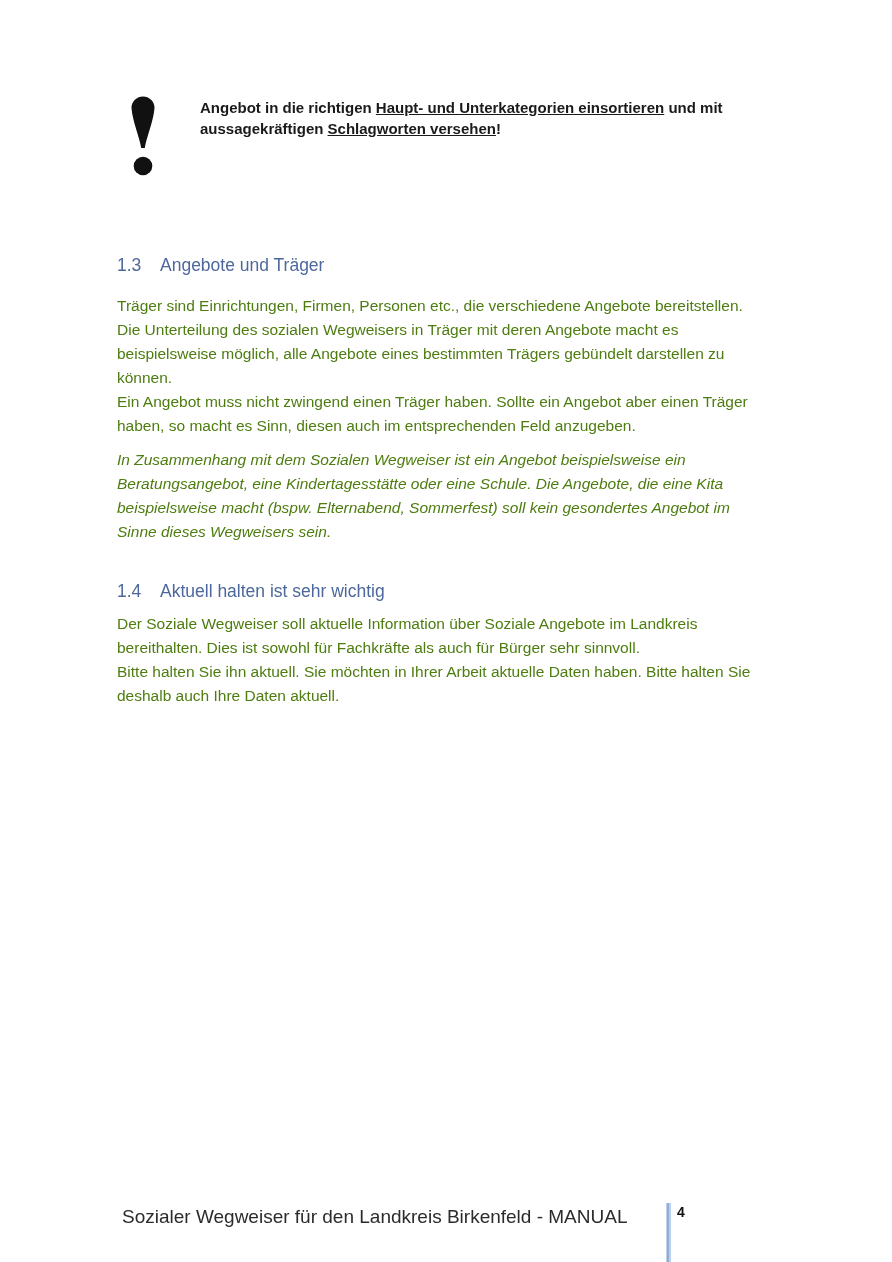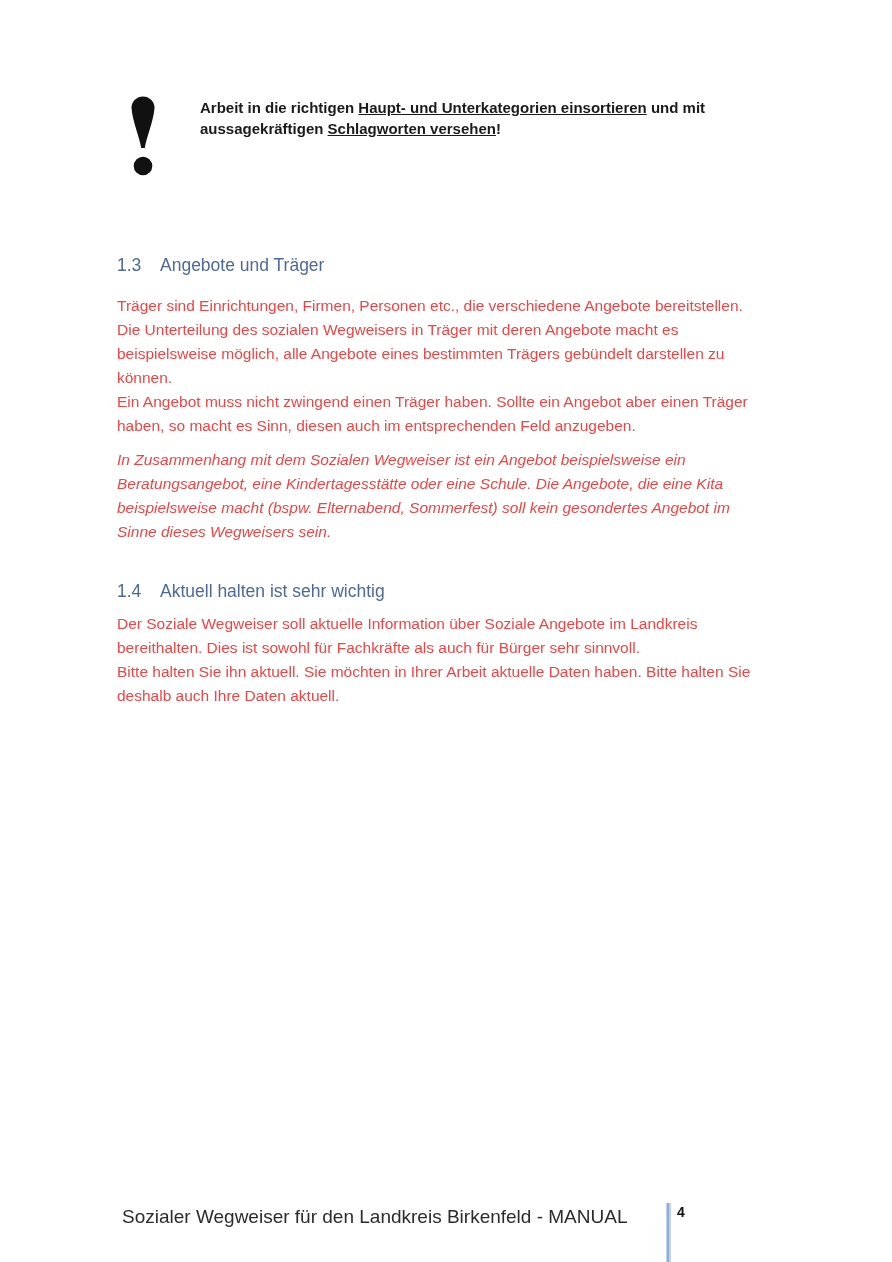--- a/index.html
+++ b/index.html
@@ -51,21 +51,21 @@
   .heading-13 { top: 253px; }
   .heading-14 { top: 571px; margin-top: 8px; }
 
   
   .para {
     position: absolute;
     left: 117px;
     width: 662px;
     font-size: 15.5px;
     line-height: 24px;
-    color: #ef4444;
+    color: #4d7c0f;
     white-space: pre-line;
   }
   .para-1 { top: 294px; }
   .para-2 { top: 448px; font-style: italic; }
   .para-3 { top: 612px; }
 
   
   .footer-text {
     position: absolute;
     left: 122px;
@@ -98,21 +98,21 @@
 
 <div class="page">
 
   <svg class="note-icon" viewBox="0 0 28 82" aria-hidden="true">
     <path d="M2.5,12 A11.5,11.5 0 1 1 25.5,12 C24.5,25.5 17.2,42 15.8,52 L12.2,52 C10.8,42 3.5,25.5 2.5,12 Z" fill="#111111"></path>
     <circle cx="14" cy="70" r="9.3" fill="#111111"></circle>
   </svg>
 
   <div class="note-text">
     <div class="note-line-bold">
-      <span>Arbeit in die richtigen </span><span class="u">Haupt- und Unterkategorien einsortieren</span><span> und mit</span>
+      <span>Angebot in die richtigen </span><span class="u">Haupt- und Unterkategorien einsortieren</span><span> und mit</span>
     </div>
     <div class="note-line-bold">
       <span>aussagekräftigen </span><span class="u">Schlagworten versehen</span><span>!</span>
     </div>
   </div>
 
   <div class="section-heading heading-13">
     <span class="h-num">1.3</span>
     <span>Angebote und Träger</span>
   </div>

